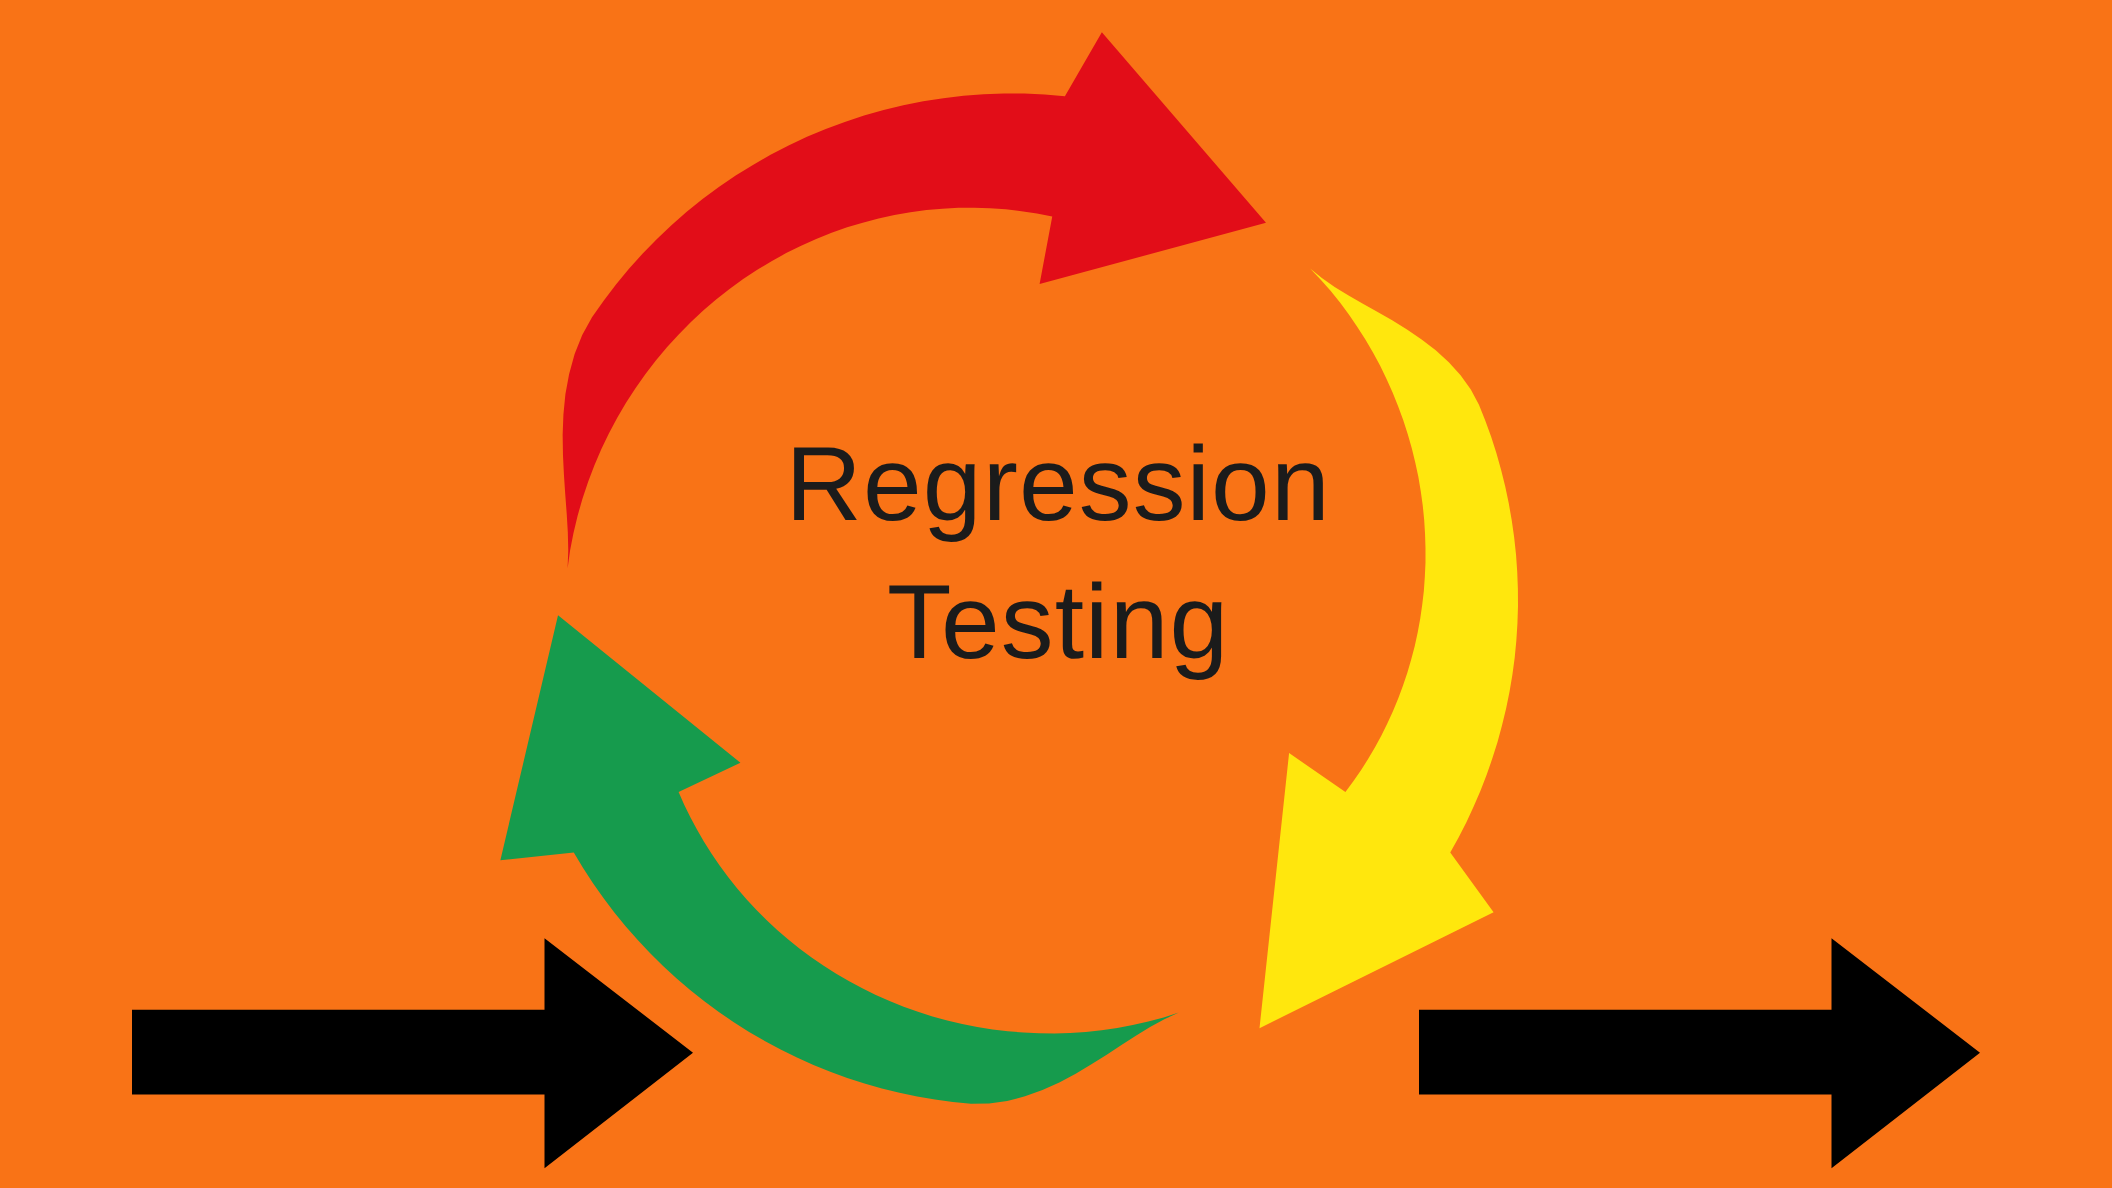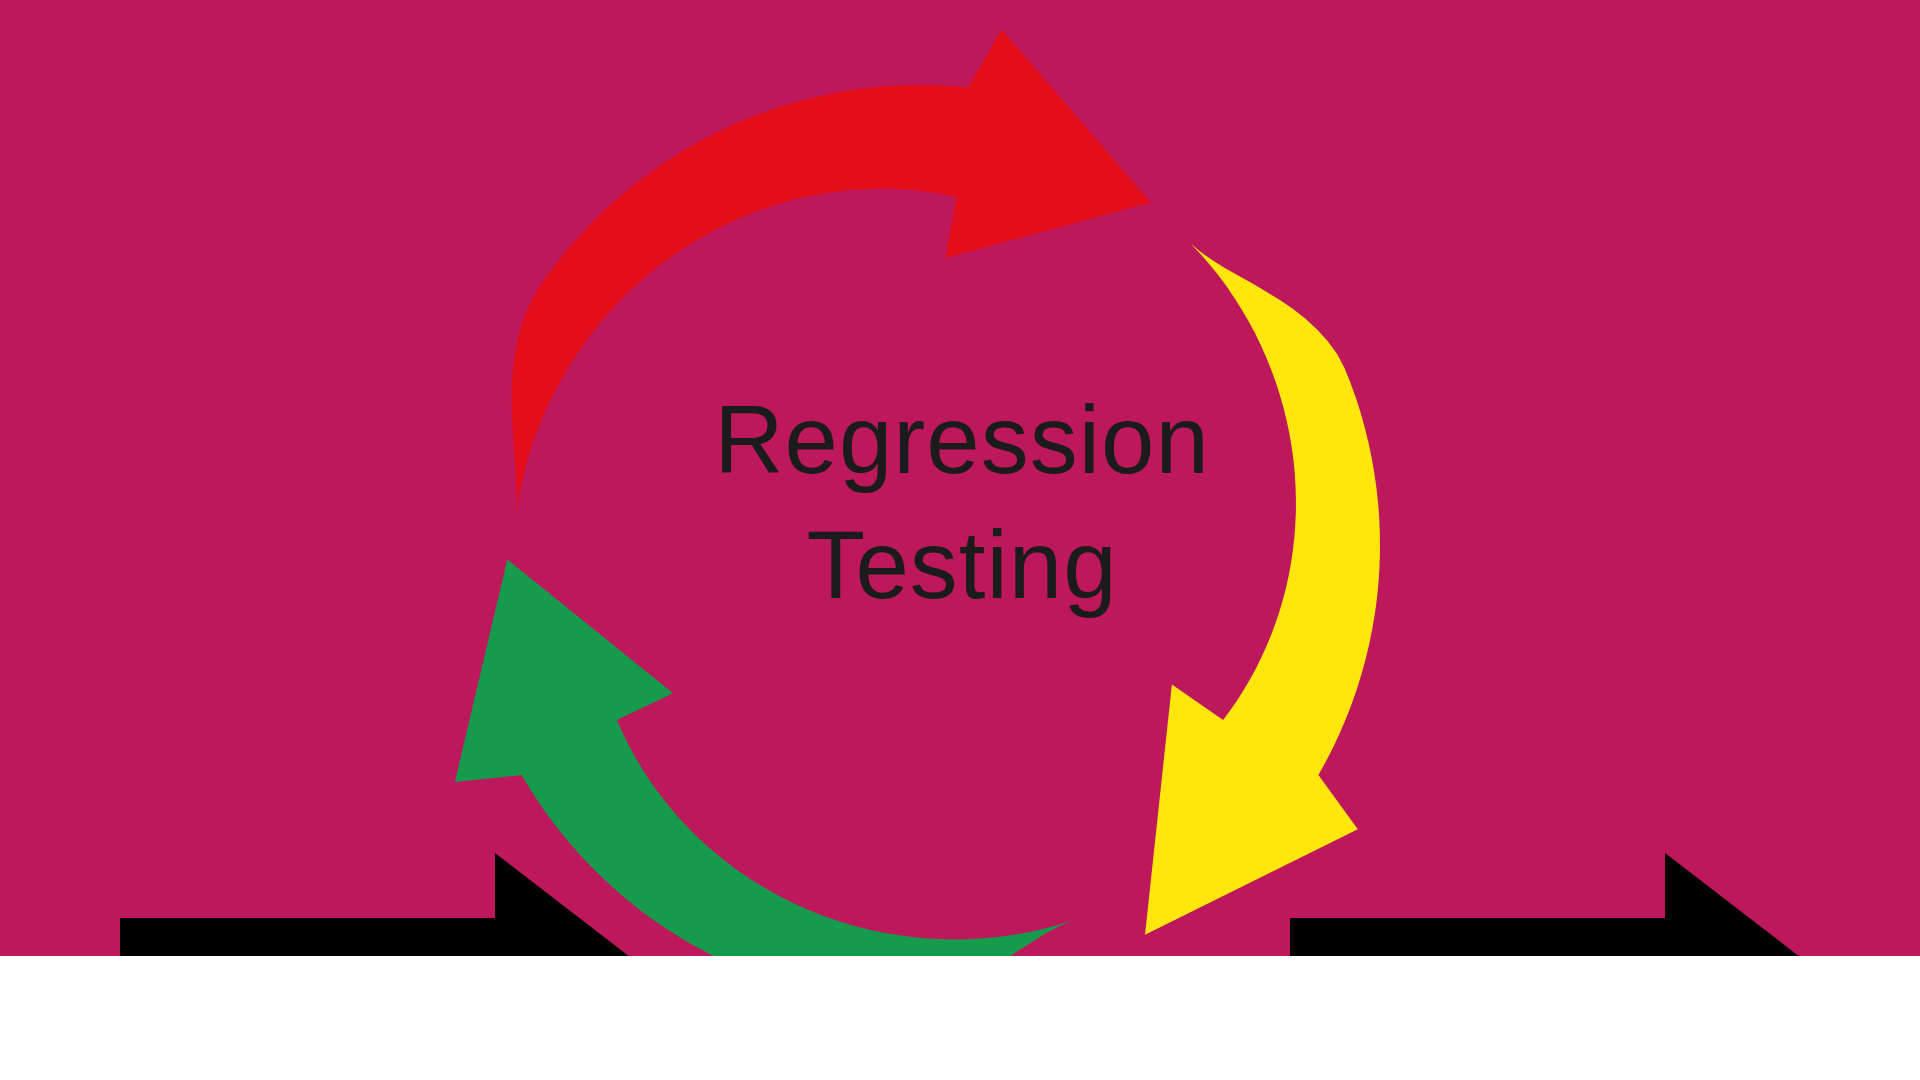--- a/index.html
+++ b/index.html
@@ -5,22 +5,22 @@
 <style>
   html, body {
     margin: 0;
     padding: 0;
     background: #ffffff;
     font-family: "Liberation Sans", sans-serif;
   }
   .stage {
     position: relative;
     width: 1920px;
-    height: 956px;
-    background: #be185d;
+    height: 1080px;
+    background: #f97316;
     overflow: hidden;
   }
   svg { display: block; }
   text.cycle-title-line {
     font-family: "Liberation Sans", sans-serif;
     font-size: 96px;
     font-weight: 400;
     letter-spacing: 1px;
     text-anchor: middle;
   }

